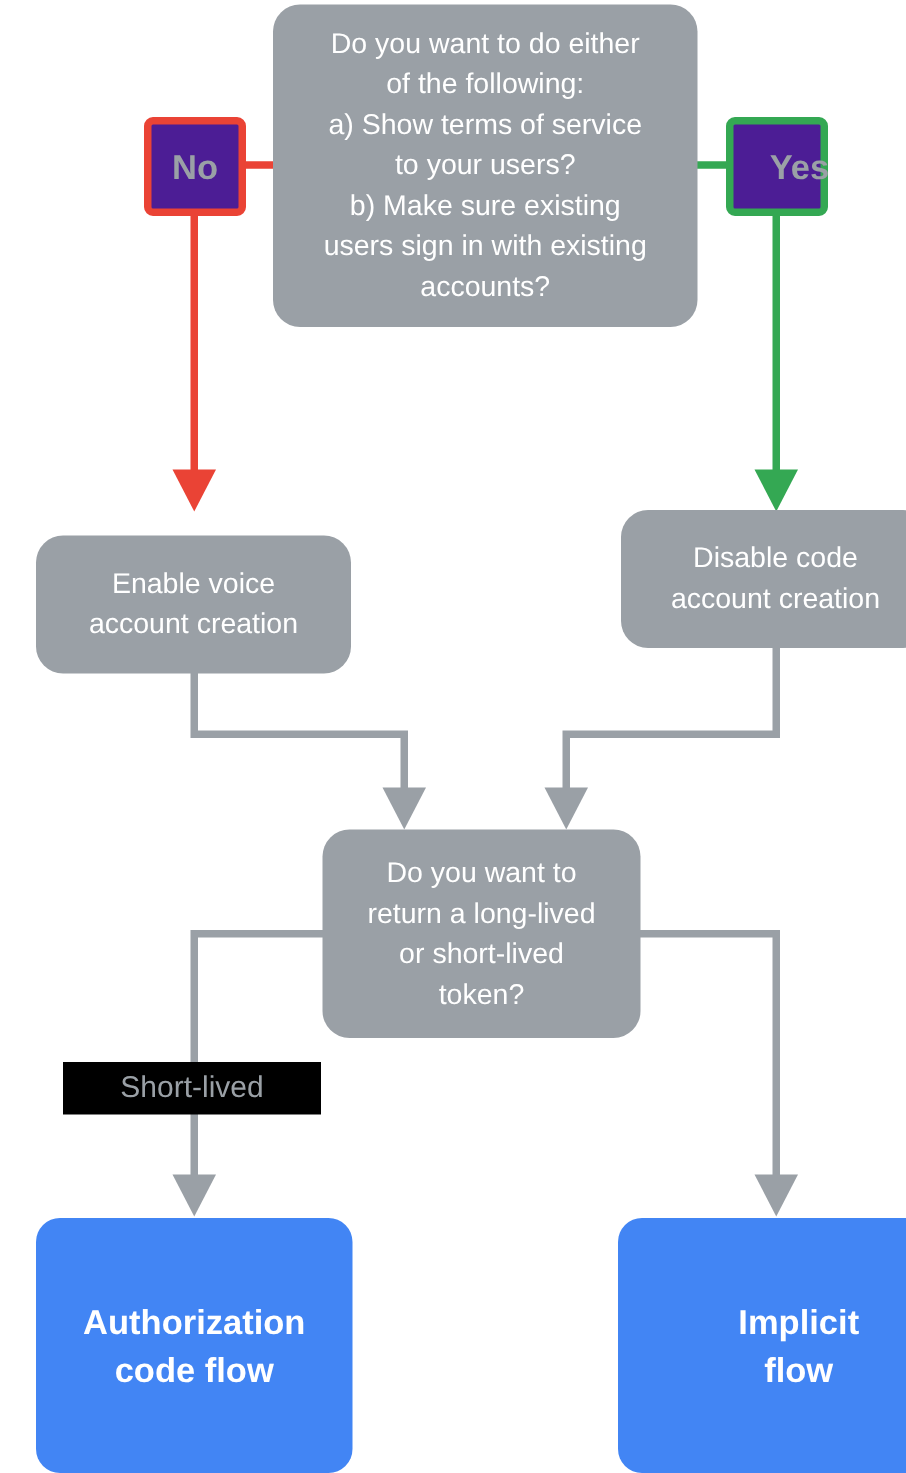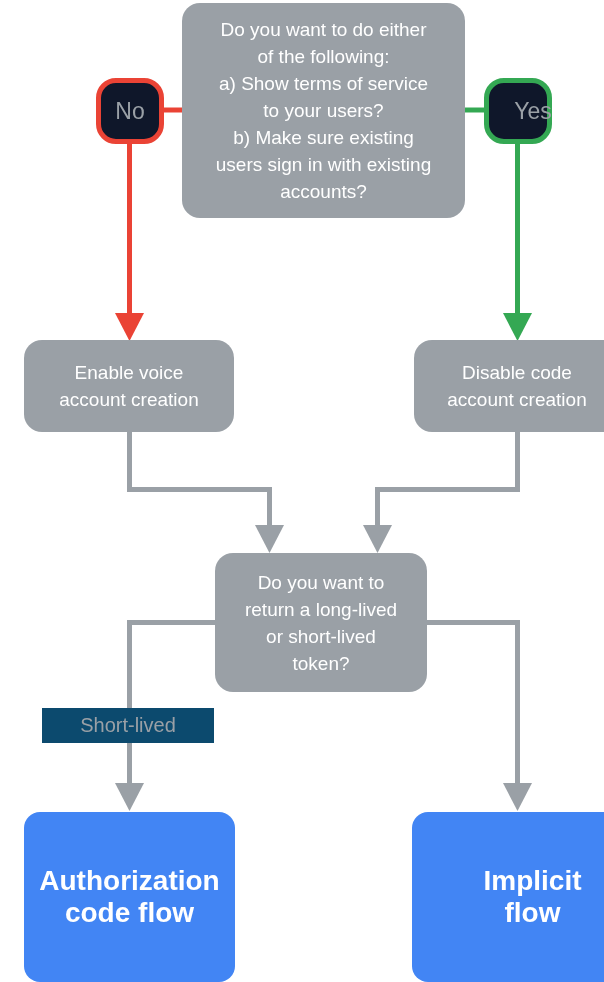--- a/index.html
+++ b/index.html
@@ -41,50 +41,50 @@
   }
   .gray-box {
     background: #9AA0A6;
     color: #ffffff;
     border-radius: 18px;
     font-size: 19px;
     line-height: 27px;
     font-weight: 400;
   }
   .badge {
-    background: #0f172a;
-    border-radius: 20px;
+    background: #4c1d95;
+    border-radius: 6px;
     color: #9AA0A6;
     font-size: 23px;
-    font-weight: 400;
+    font-weight: 700;
     z-index: 3;
   }
   .badge-no  { border: 5px solid #EA4335; }
   .badge-yes { border: 5px solid #34A853; padding-left: 30px; }
   .chip {
-    background: #0c4a6e;
+    background: #000000;
     color: #9AA0A6;
     font-size: 20px;
     font-weight: 500;
     z-index: 3;
   }
   .blue-box {
     background: #4285F4;
     color: #ffffff;
     border-radius: 16px;
-    font-size: 28px;
+    font-size: 23px;
     line-height: 32px;
     font-weight: 700;
   }
 
   
   #question1 { left: 160px; top: 3px;   width: 283px; height: 215px; padding: 8px 14px; }
   #no-badge  { left: 74px;  top: 78px;  width: 68px;  height: 66px; }
   #yes-badge { left: 462px; top: 78px;  width: 68px;  height: 66px; }
-  #enable-box  { left: 2px;   top: 340px; width: 210px; height: 92px; }
+  #enable-box  { left: 2px;   top: 357px; width: 210px; height: 92px; }
   #disable-box { left: 392px; top: 340px; width: 206px; height: 92px; }
   #question2 { left: 193px; top: 553px; width: 212px; height: 139px; padding: 22px 10px; }
   #short-chip { left: 20px;  top: 708px; width: 172px; height: 35px; }
   #long-chip  { left: 410px; top: 708px; width: 172px; height: 35px; }
   #auth-box     { left: 2px;   top: 812px; width: 211px; height: 170px; }
   #implicit-box { left: 390px; top: 812px; width: 241px; height: 170px; }
 </style>
 </head>
 <body>
 

